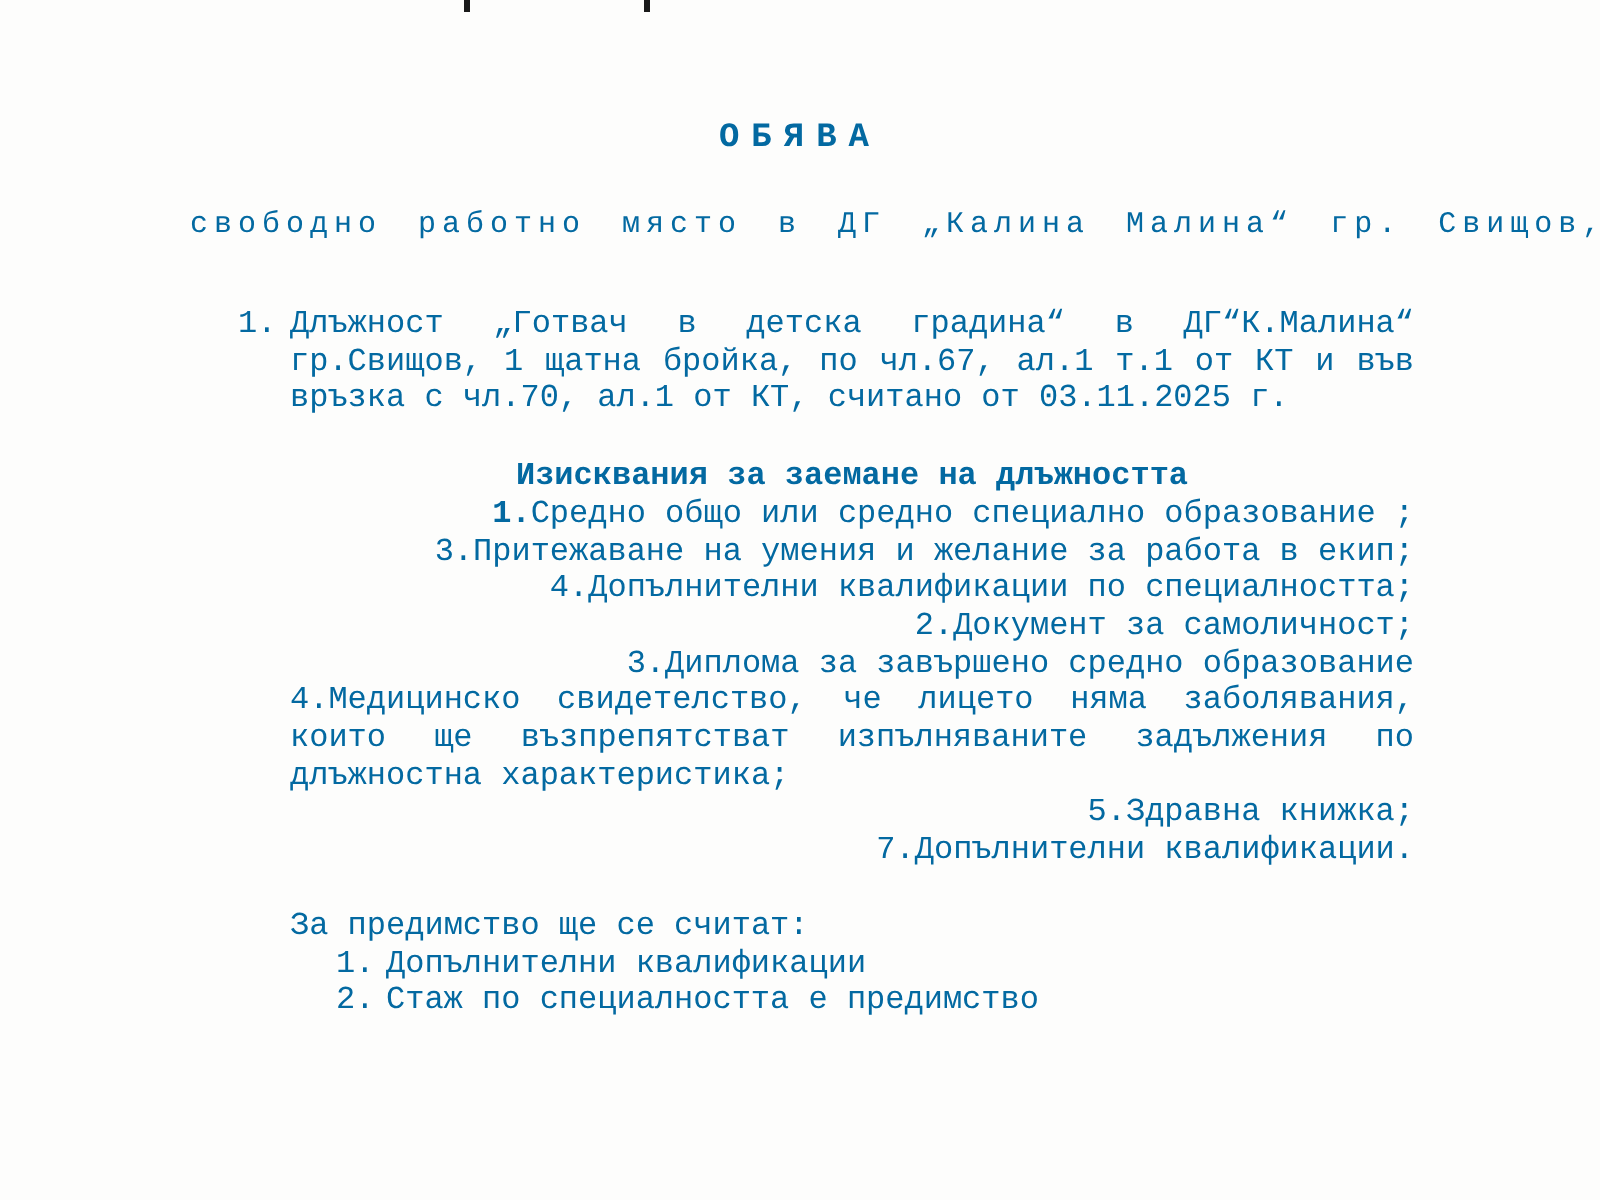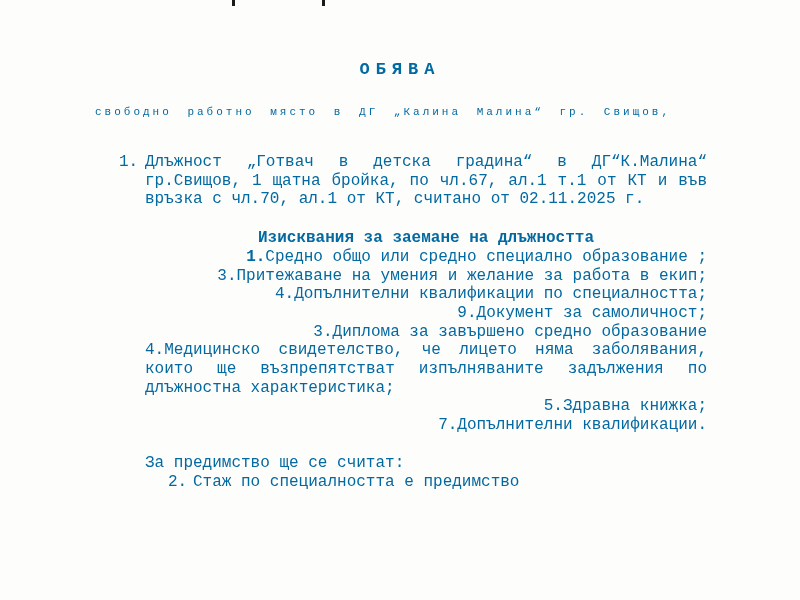--- a/index.html
+++ b/index.html
@@ -21,21 +21,21 @@
   .title{
     margin:60px 0 0 0;
     text-align:center;
     font-size:17px;
     font-weight:bold;
     letter-spacing:6px;
     line-height:20px;
   }
   .subtitle{
     margin:24px 1px 0 95px;
-    font-size:11px;
+    font-size:15px;
     letter-spacing:3px;
     word-spacing:6px;
     line-height:17px;
     white-space:nowrap;
   }
   .item1{
     margin:32px 0 0 119px;
     display:flex;
   }
   .item1 .num{
@@ -64,36 +64,37 @@
 
   <div class="fragment frag-a"></div>
   <div class="fragment frag-b"></div>
 
   <h1 class="title">ОБЯВА</h1>
 
   <p class="subtitle">свободно работно място в ДГ „Калина Малина“ гр. Свищов,</p>
 
   <div class="item1">
     <span class="num">1.</span>
-    <div class="li-text">Длъжност „Готвач в детска градина“ в ДГ“К.Малина“ гр.Свищов, 1 щатна бройка, по чл.67, ал.1 т.1 от КТ и във връзка с чл.70, ал.1  от КТ, считано от 02.11.2025 г.</div>
+    <div class="li-text">Длъжност „Готвач в детска градина“ в ДГ“К.Малина“ гр.Свищов, 1 щатна бройка, по чл.67, ал.1 т.1 от КТ и във връзка с чл.70, ал.1  от КТ, считано от 03.11.2025 г.</div>
   </div>
 
   <div class="content">
 
     <div class="sec-head">Изисквания за заемане на длъжността</div>
 
     <div class="line"><span class="bold">1.</span><span>Средно общо или средно специално образование ;</span></div>
     <div class="line">3.Притежаване на умения и желание  за работа в екип;</div>
     <div class="line">4.Допълнителни квалификации по специалността;</div>
 
 
-    <div class="line">9.Документ за самоличност;</div>
+    <div class="line">2.Документ за самоличност;</div>
     <div class="line">3.Диплома за завършено  средно образование</div>
     <div class="line justify">4.Медицинско свидетелство, че лицето няма заболявания, които ще възпрепятстват изпълняваните задължения по длъжностна характеристика;</div>
     <div class="line">5.Здравна книжка;</div>
     <div class="line">7.Допълнителни квалификации.</div>
 
     <div class="adv-head">За предимство ще се считат:</div>
 
+    <div class="adv-item"><span class="adv-num">1.</span><span>Допълнителни квалификации</span></div>
     <div class="adv-item"><span class="adv-num">2.</span><span>Стаж по специалността е предимство</span></div>
 
   </div>
 </div>
 
 </body></html>

